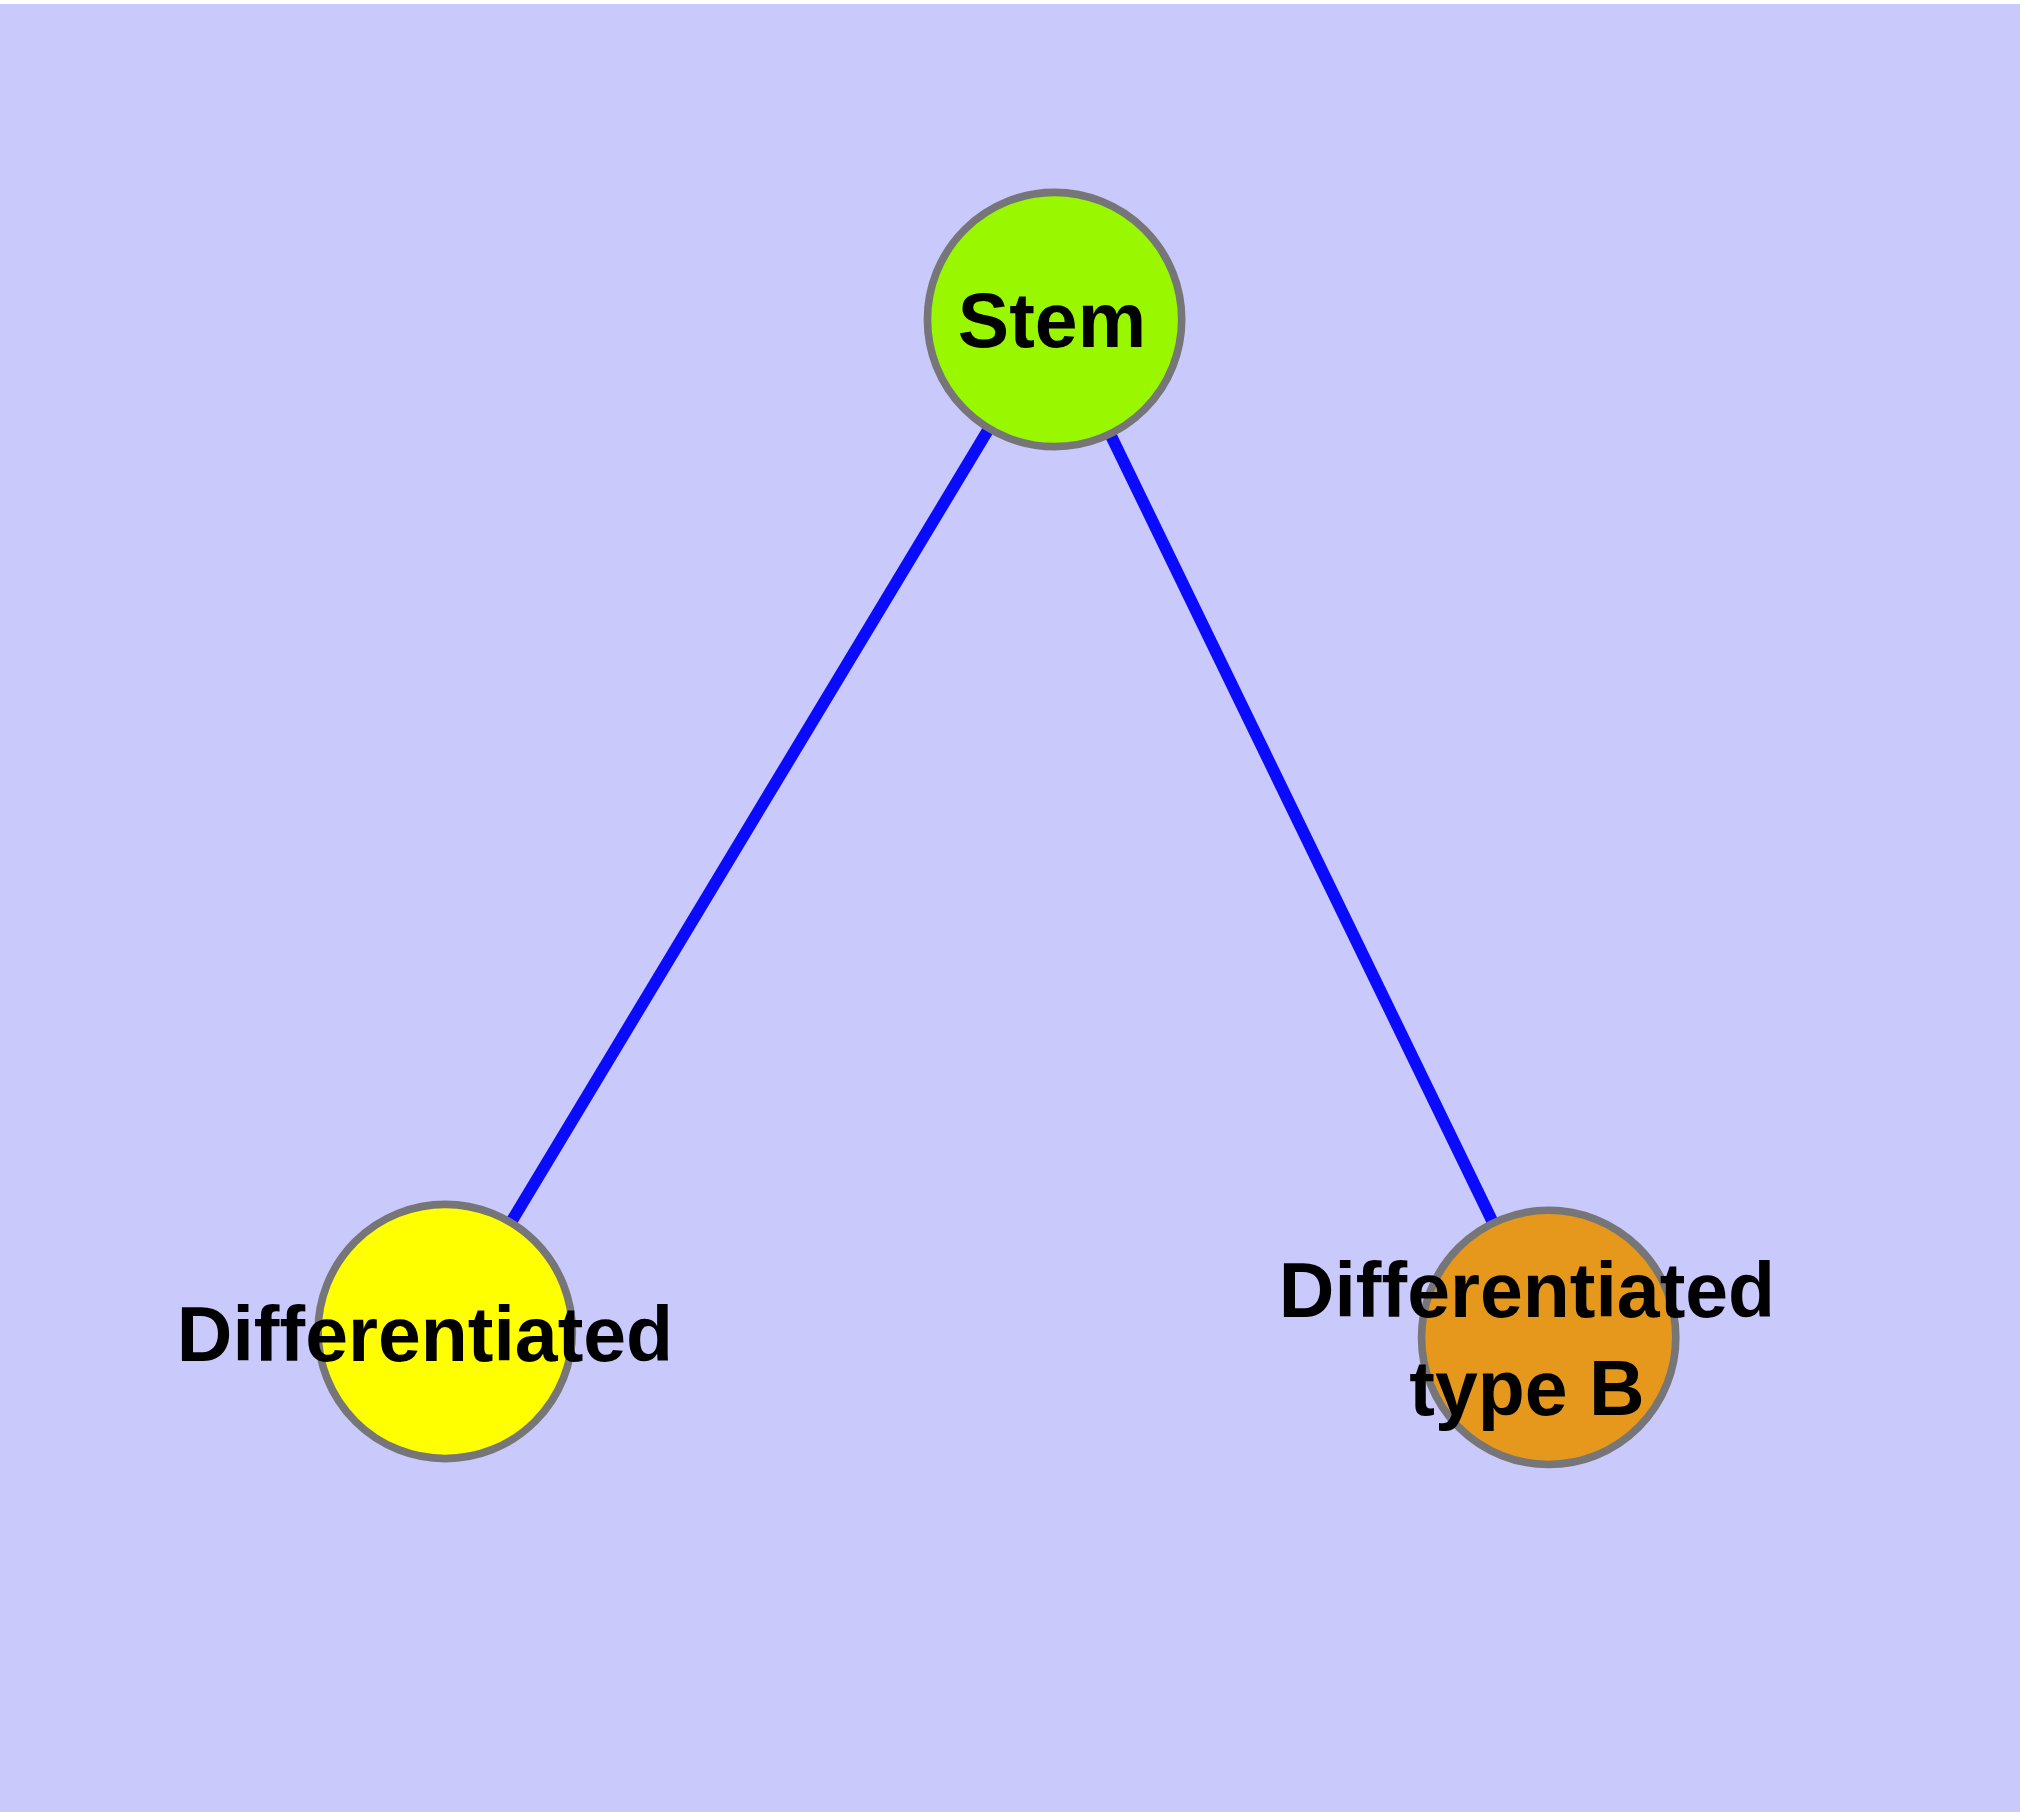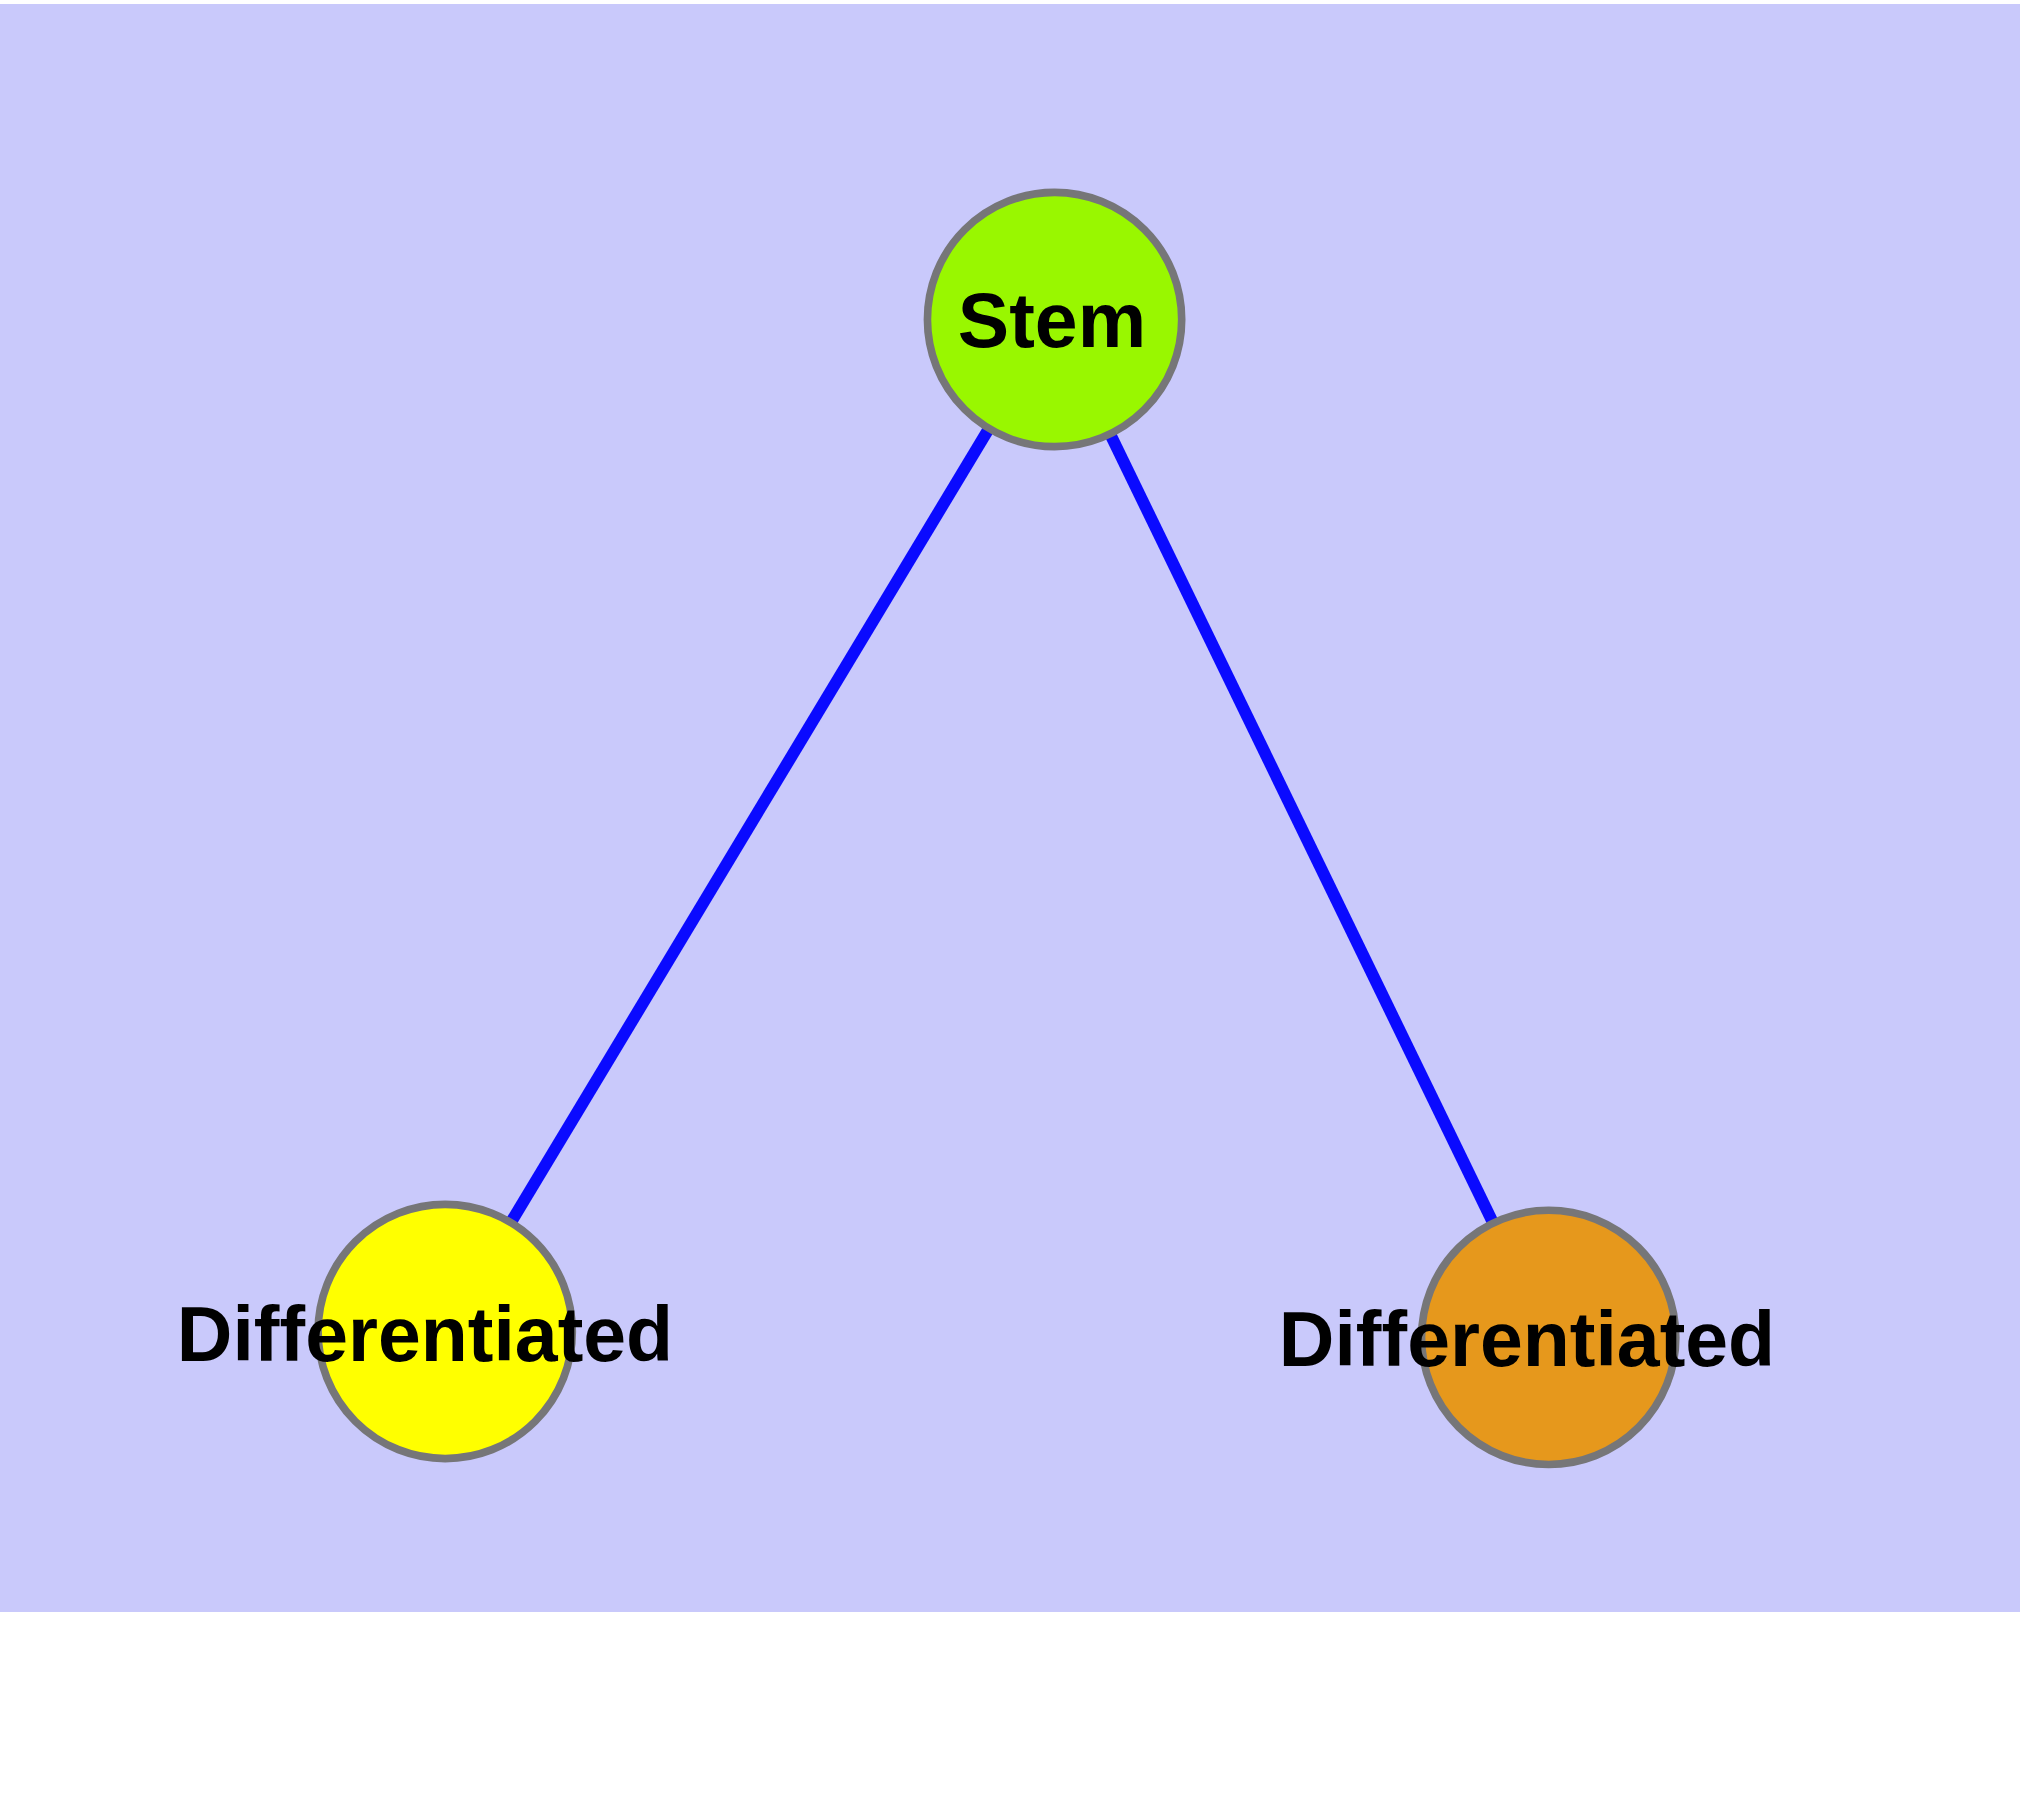--- a/index.html
+++ b/index.html
@@ -3,21 +3,21 @@
 <meta charset="utf-8">
 <style>
   html, body {
     margin: 0;
     padding: 0;
     background: #ffffff;
   }
   .page {
     position: relative;
     width: 2021px;
-    height: 1612px;
+    height: 1812px;
     overflow: hidden;
     background: #22c55e;
     font-family: "Liberation Sans", "DejaVu Sans", sans-serif;
   }
   .top-strip {
     position: absolute;
     left: 0; top: 0;
     width: 100%; height: 4.2px;
     background: #ffffff;
     z-index: 3;
@@ -64,16 +64,17 @@
   </svg>
 
   <div class="node-label" style="left:1052px; top:320px;">Stem</div>
 
   <div class="node-label" style="left:425px; top:1334px;">
     <div>Differentiated</div>
   </div>
 
   <div class="node-label" style="left:1527px; top:1339px;">
     <div>Differentiated</div>
+    <div>type B</div>
   </div>
 
 </div>
 
 
 </body></html>

